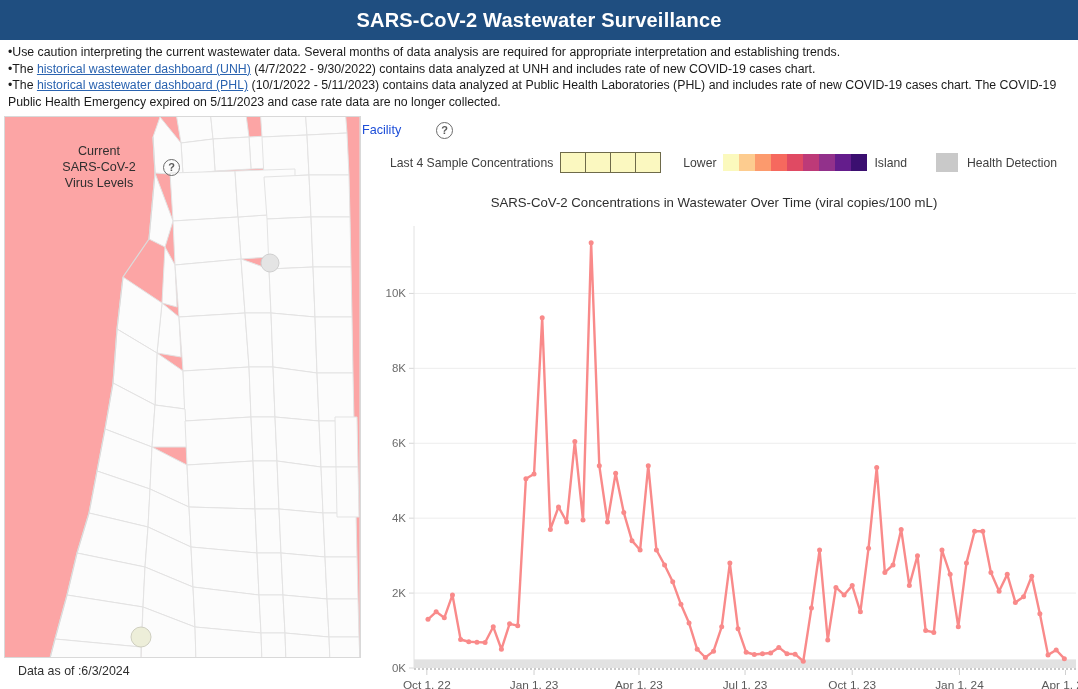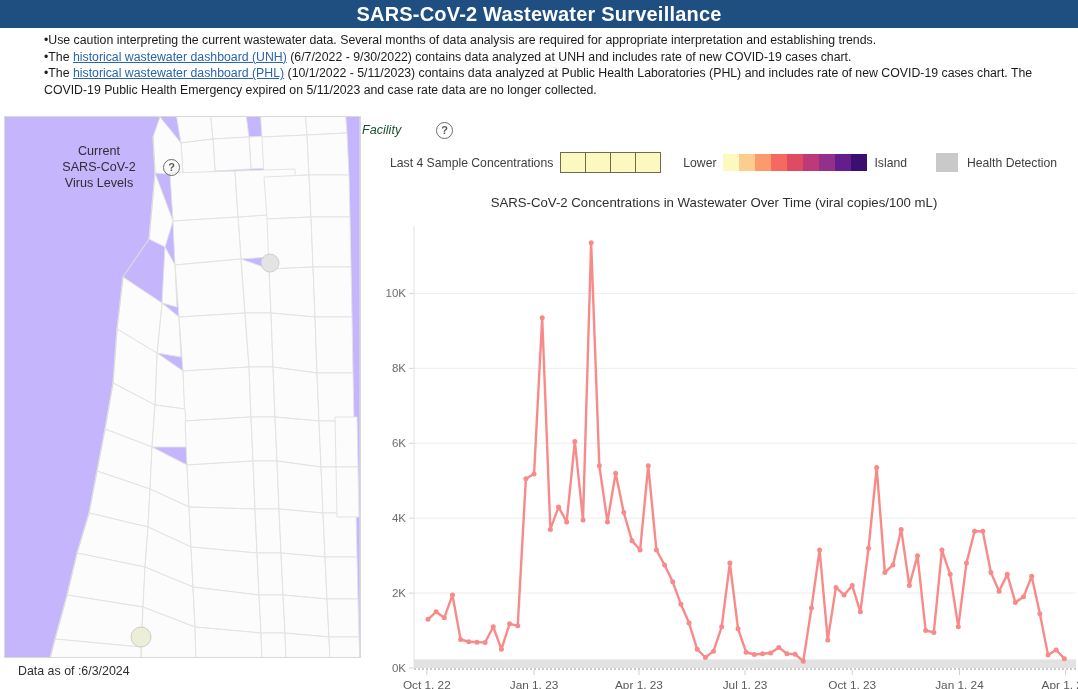--- a/index.html
+++ b/index.html
@@ -11,40 +11,39 @@
     width: 1078px;
     height: 689px;
     font-family: "Liberation Sans", sans-serif;
     color: #333333;
     overflow: hidden;
     position: relative;
   }
 
   
   .app-header {
-    height: 28px;
+    height: 40px;
     background: #1f4e80;
     display: flex;
     align-items: center;
     justify-content: center;
   }
   .app-header .title {
     color: #ffffff;
     font-size: 20px;
     font-weight: bold;
     letter-spacing: 0.2px;
   }
 
   
   .notes {
     padding: 4px 8px 0 8px;
     font-size: 12.3px;
     line-height: 16.6px;
     color: #1b1b1b;
-    margin-left: 36px;
   }
   .note-line { white-space: normal; }
   .bullet { color: #1b1b1b; }
   .note-link {
     color: #2a63b0;
   }
 
   
   .main {
     position: absolute;
@@ -55,21 +54,21 @@
   }
 
   
   .map-panel {
     position: absolute;
     left: 4px;
     top: 0;
     width: 355px;
     height: 540px;
     border: 1px solid #d9d9d9;
-    background: #c4b5fd;
+    background: #fca5a5;
     overflow: hidden;
   }
   .map-svg { display: block; width: 100%; height: 100%; }
   .map-caption-box {
     position: absolute;
     left: 40px;
     top: 26px;
     width: 180px;
     display: flex;
     align-items: center;
@@ -113,23 +112,22 @@
 
   .facility-row {
     display: flex;
     align-items: center;
     gap: 8px;
     padding: 2px 8px 0 0;
     height: 24px;
   }
   .facility-label {
     font-size: 12.6px;
-    color: #14532d;
+    color: #1d4ed8;
     width: 66px;
-    font-style: italic;
   }
   .facility-select {
     flex: 1;
     height: 19px;
     border: 1px solid #9a9a9a;
     background: #ffffff;
     display: flex;
     align-items: center;
     justify-content: space-between;
     font-size: 11.6px;
@@ -207,21 +205,21 @@
 
 <div class="app-header">
   <div class="title">SARS-CoV-2  Wastewater Surveillance</div>
 </div>
 
 <div class="notes">
   <div class="note-line">
     <span class="bullet">•</span><span>Use caution interpreting the current wastewater data.  Several months of data analysis are required for appropriate interpretation and establishing trends.</span>
   </div>
   <div class="note-line">
-    <span class="bullet">•</span><span>The </span><a class="note-link" href="#">historical wastewater dashboard (UNH)</a><span> (6/7/2022 - 9/30/2022) contains data analyzed at UNH and includes rate of new COVID-19 cases chart.</span>
+    <span class="bullet">•</span><span>The </span><a class="note-link" href="#">historical wastewater dashboard (UNH)</a><span> (4/7/2022 - 9/30/2022) contains data analyzed at UNH and includes rate of new COVID-19 cases chart.</span>
   </div>
   <div class="note-line">
     <span class="bullet">•</span><span>The </span><a class="note-link" href="#">historical wastewater dashboard (PHL)</a><span> (10/1/2022 - 5/11/2023) contains data analyzed at Public Health Laboratories (PHL) and includes rate of new COVID-19 cases chart. The COVID-19 Public Health Emergency expired on 5/11/2023 and case rate data are no longer collected.</span>
   </div>
 </div>
 
 <div class="main">
 
   <div class="map-panel">
     <svg class="map-svg" viewBox="0 0 355 540" preserveAspectRatio="none">

